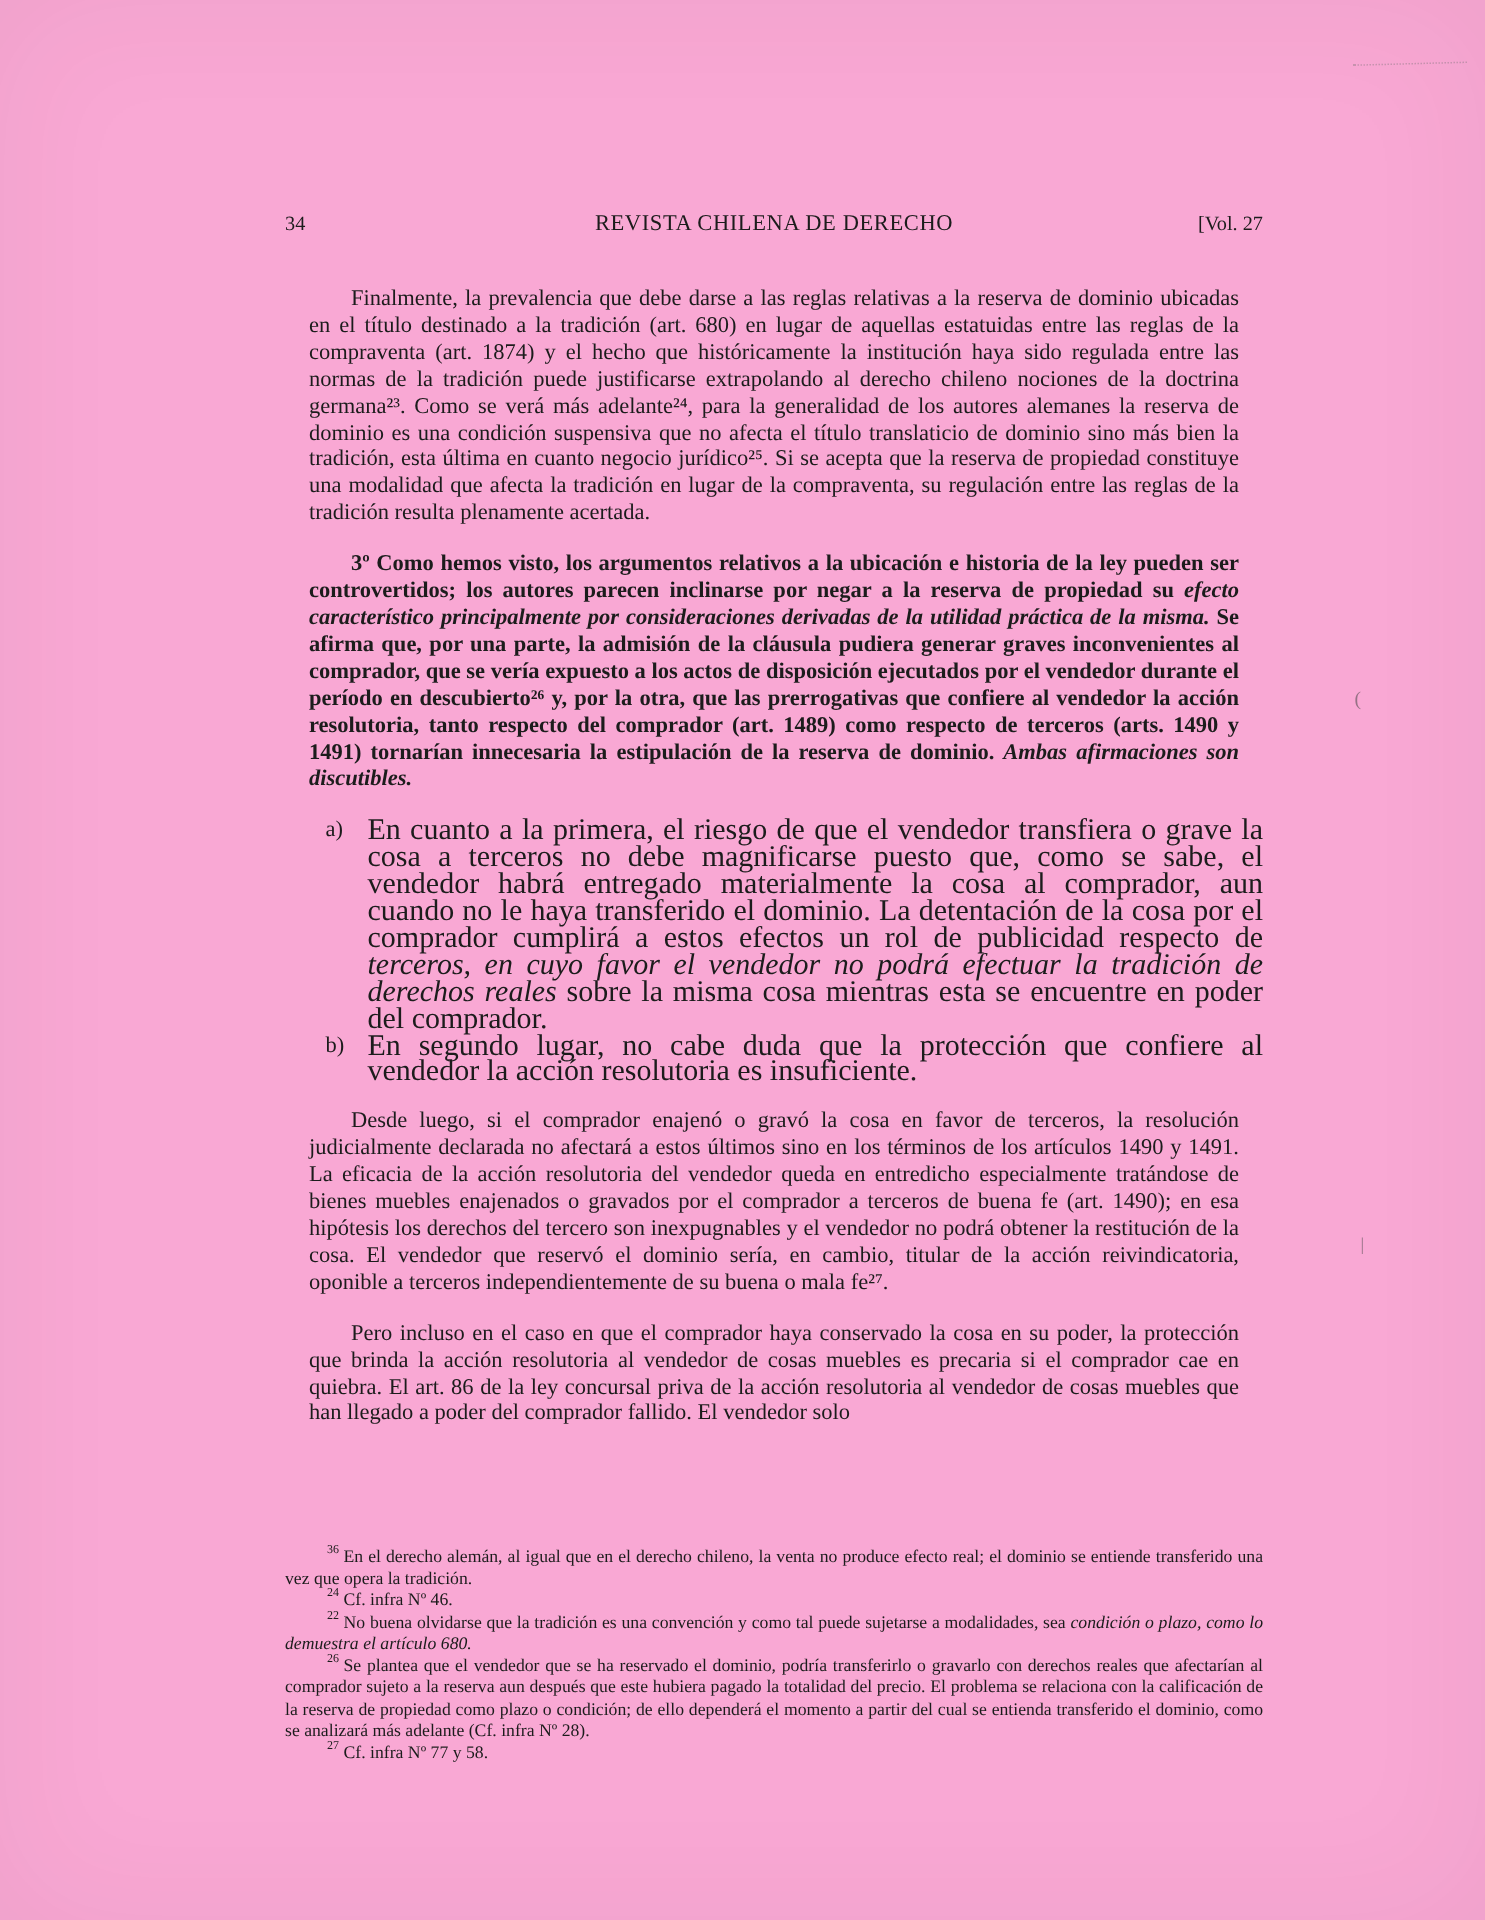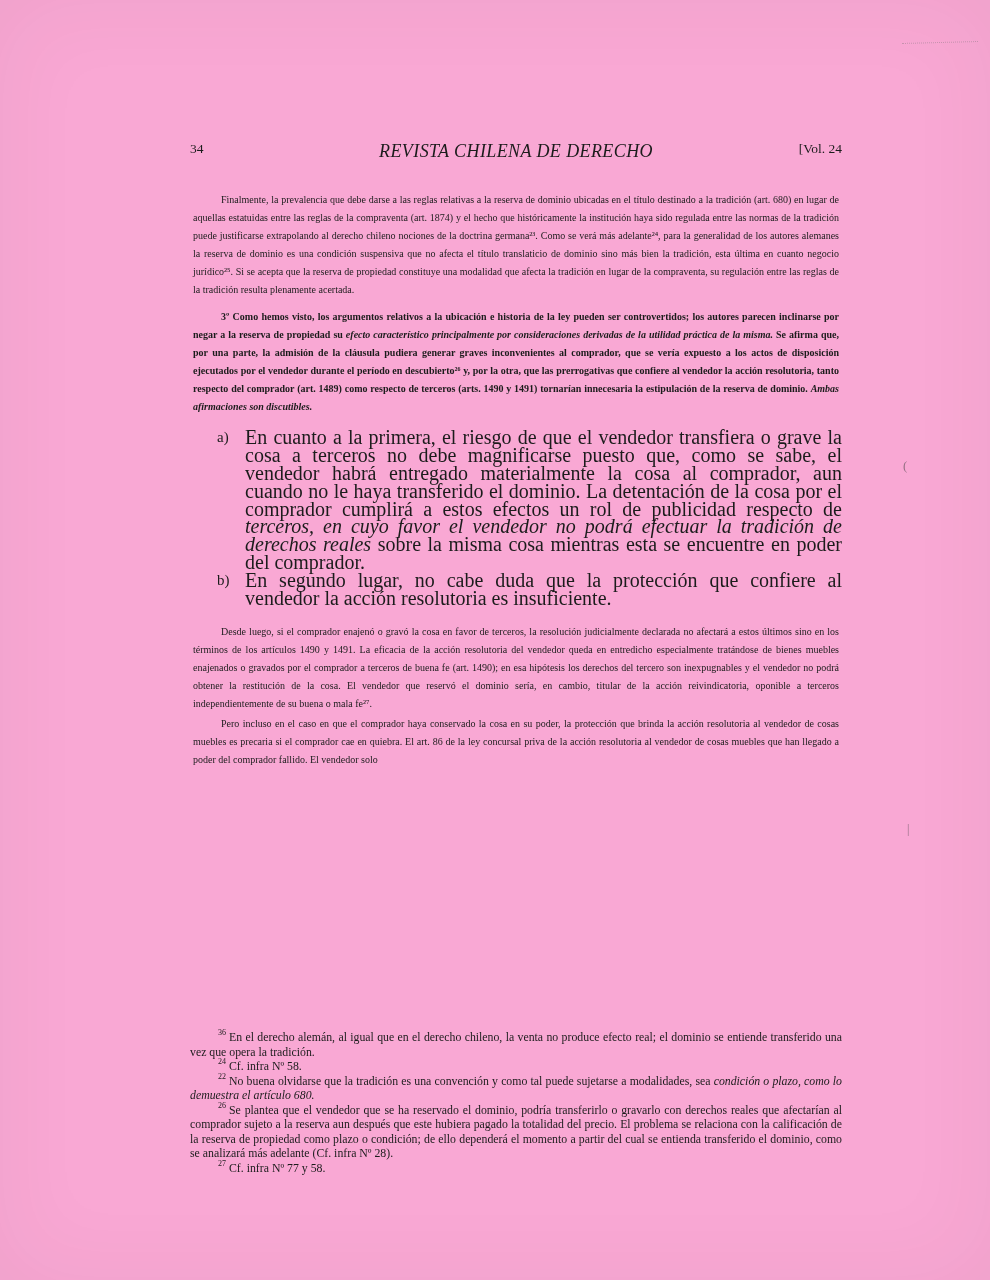--- a/index.html
+++ b/index.html
@@ -23,27 +23,27 @@
     width: 652px;
   }
   .page-header {
     position: relative;
     height: 16px;
     font-size: 13.5px;
   }
   .page-header .pgnum { position: absolute; left: 0; top: 0; }
   .page-header .journal {
     display: block; text-align: center;
-    font-size: 18px; letter-spacing: 0.4px; font-style: italic;
+    font-size: 15px; letter-spacing: 0.4px;
   }
   .page-header .vol { position: absolute; right: 0; top: 0; }
   .body-text { margin-top: 34px; }
   .para {
-    margin: 3px;
-    font-size: 10px;
+    margin: 16px;
+    font-size: 15px;
     line-height: 17.9px;
     text-align: justify;
   }
   .indent { text-indent: 28px; }
   .gap-sm { margin-top: 10px; font-weight: bold; }
   .gap-md { margin-top: 15px; }
   .it { font-style: italic; }
   .list { margin-top: 13px; }
   .list-item { display: flex; }
   .list-item .marker {
@@ -98,21 +98,21 @@
 
 <div class="sheet">
 
   <div class="smudge"></div>
 
   <div class="column">
 
     <div class="page-header">
       <span class="pgnum">34</span>
       <span class="journal">REVISTA CHILENA DE DERECHO</span>
-      <span class="vol">[Vol. 24</span>
+      <span class="vol">[Vol. 27</span>
     </div>
 
     <div class="body-text">
 
       <p class="para indent">Finalmente, la prevalencia que debe darse a las reglas relativas a la reserva de dominio ubicadas en el título destinado a la tradición (art. 680) en lugar de aquellas estatuidas entre las reglas de la compraventa (art. 1874) y el hecho que históricamente la institución haya sido regulada entre las normas de la tradición puede justificarse extrapolando al derecho chileno nociones de la doctrina germana²³. Como se verá más adelante²⁴, para la generalidad de los autores alemanes la reserva de dominio es una condición suspensiva que no afecta el título translaticio de dominio sino más bien la tradición, esta última en cuanto negocio jurídico²⁵. Si se acepta que la reserva de propiedad constituye una modalidad que afecta la tradición en lugar de la compraventa, su regulación entre las reglas de la tradición resulta plenamente acertada.</p>
 
       <p class="para indent gap-sm"><span>3º Como hemos visto, los argumentos relativos a la ubicación e historia de la ley pueden ser controvertidos; los autores parecen inclinarse por negar a la reserva de propiedad su </span><span class="it">efecto característico principalmente por consideraciones derivadas de la utilidad práctica de la misma.</span><span> Se afirma que, por una parte, la admisión de la cláusula pudiera generar graves inconvenientes al comprador, que se vería expuesto a los actos de disposición ejecutados por el vendedor durante el período en descubierto²⁶ y, por la otra, que las prerrogativas que confiere al vendedor la acción resolutoria, tanto respecto del comprador (art. 1489) como respecto de terceros (arts. 1490 y 1491) tornarían innecesaria la estipulación de la reserva de dominio. </span><span class="it">Ambas afirmaciones son discutibles.</span></p>
 
       <div class="list">
 
@@ -132,21 +132,21 @@
 
       <p class="para indent">Pero incluso en el caso en que el comprador haya conservado la cosa en su poder, la protección que brinda la acción resolutoria al vendedor de cosas muebles es precaria si el comprador cae en quiebra. El art. 86 de la ley concursal priva de la acción resolutoria al vendedor de cosas muebles que han llegado a poder del comprador fallido. El vendedor solo</p>
 
     </div>
   </div>
 
   <div class="footnotes">
 
     <p class="fn"><sup>36</sup><span>En el derecho alemán, al igual que en el derecho chileno, la venta no produce efecto real; el dominio se entiende transferido una vez que opera la tradición.</span></p>
 
-    <p class="fn"><sup>24</sup><span>Cf. infra Nº 58.</span></p>
+    <p class="fn"><sup>24</sup><span>Cf. infra Nº 46.</span></p>
 
     <p class="fn"><sup>22</sup><span>No buena olvidarse que la tradición es una convención y como tal puede sujetarse a modalidades, sea </span><span class="it">condición o plazo, como lo demuestra el artículo 680.</span></p>
 
     <p class="fn"><sup>26</sup><span>Se plantea que el vendedor que se ha reservado el dominio, podría transferirlo o gravarlo con derechos reales que afectarían al comprador sujeto a la reserva aun después que este hubiera pagado la totalidad del precio. El problema se relaciona con la calificación de la reserva de propiedad como plazo o condición; de ello dependerá el momento a partir del cual se entienda transferido el dominio, como se analizará más adelante (Cf. infra Nº 28).</span></p>
 
     <p class="fn"><sup>27</sup><span>Cf. infra Nº 77 y 58.</span></p>
 
   </div>
 
   <span class="artifact a1">(</span>

